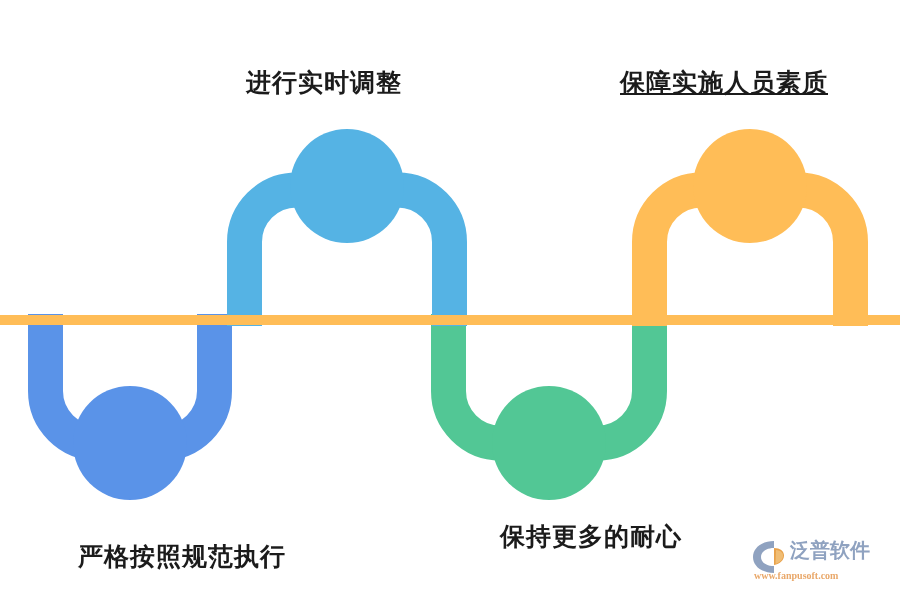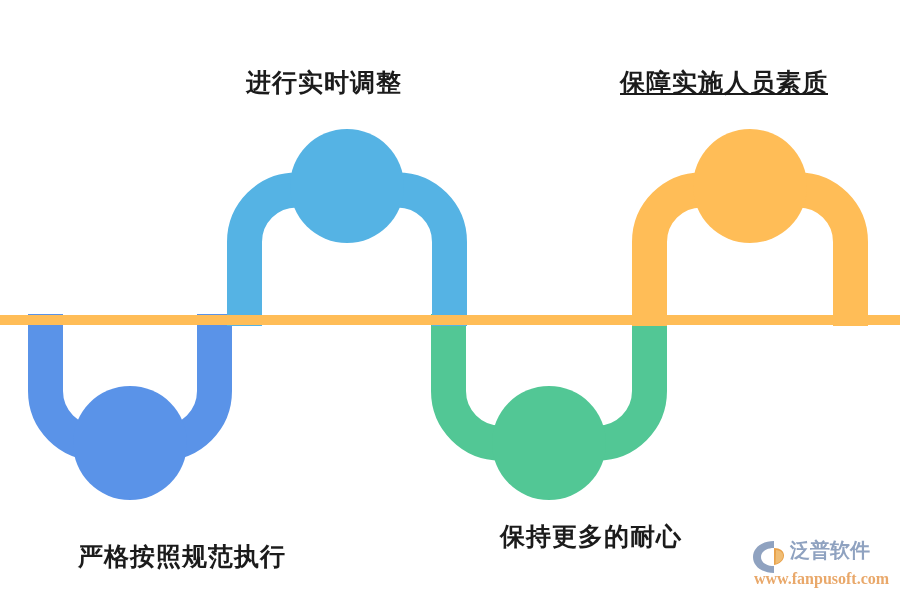--- a/index.html
+++ b/index.html
@@ -63,21 +63,21 @@
     font-weight: bold;
     color: #8fa2c0;
     letter-spacing: 0px;
     line-height: 1.2;
     white-space: nowrap;
   }
   #watermark-url {
     position: absolute;
     left: 2px;
     top: 34px;
-    font-size: 16px;
+    font-size: 10px;
     font-weight: bold;
     color: #e9a86a;
     font-family: "Liberation Serif", "DejaVu Serif", serif;
     white-space: nowrap;
   }
 </style>
 </head>
 <body>
 
 <div id="stage">

